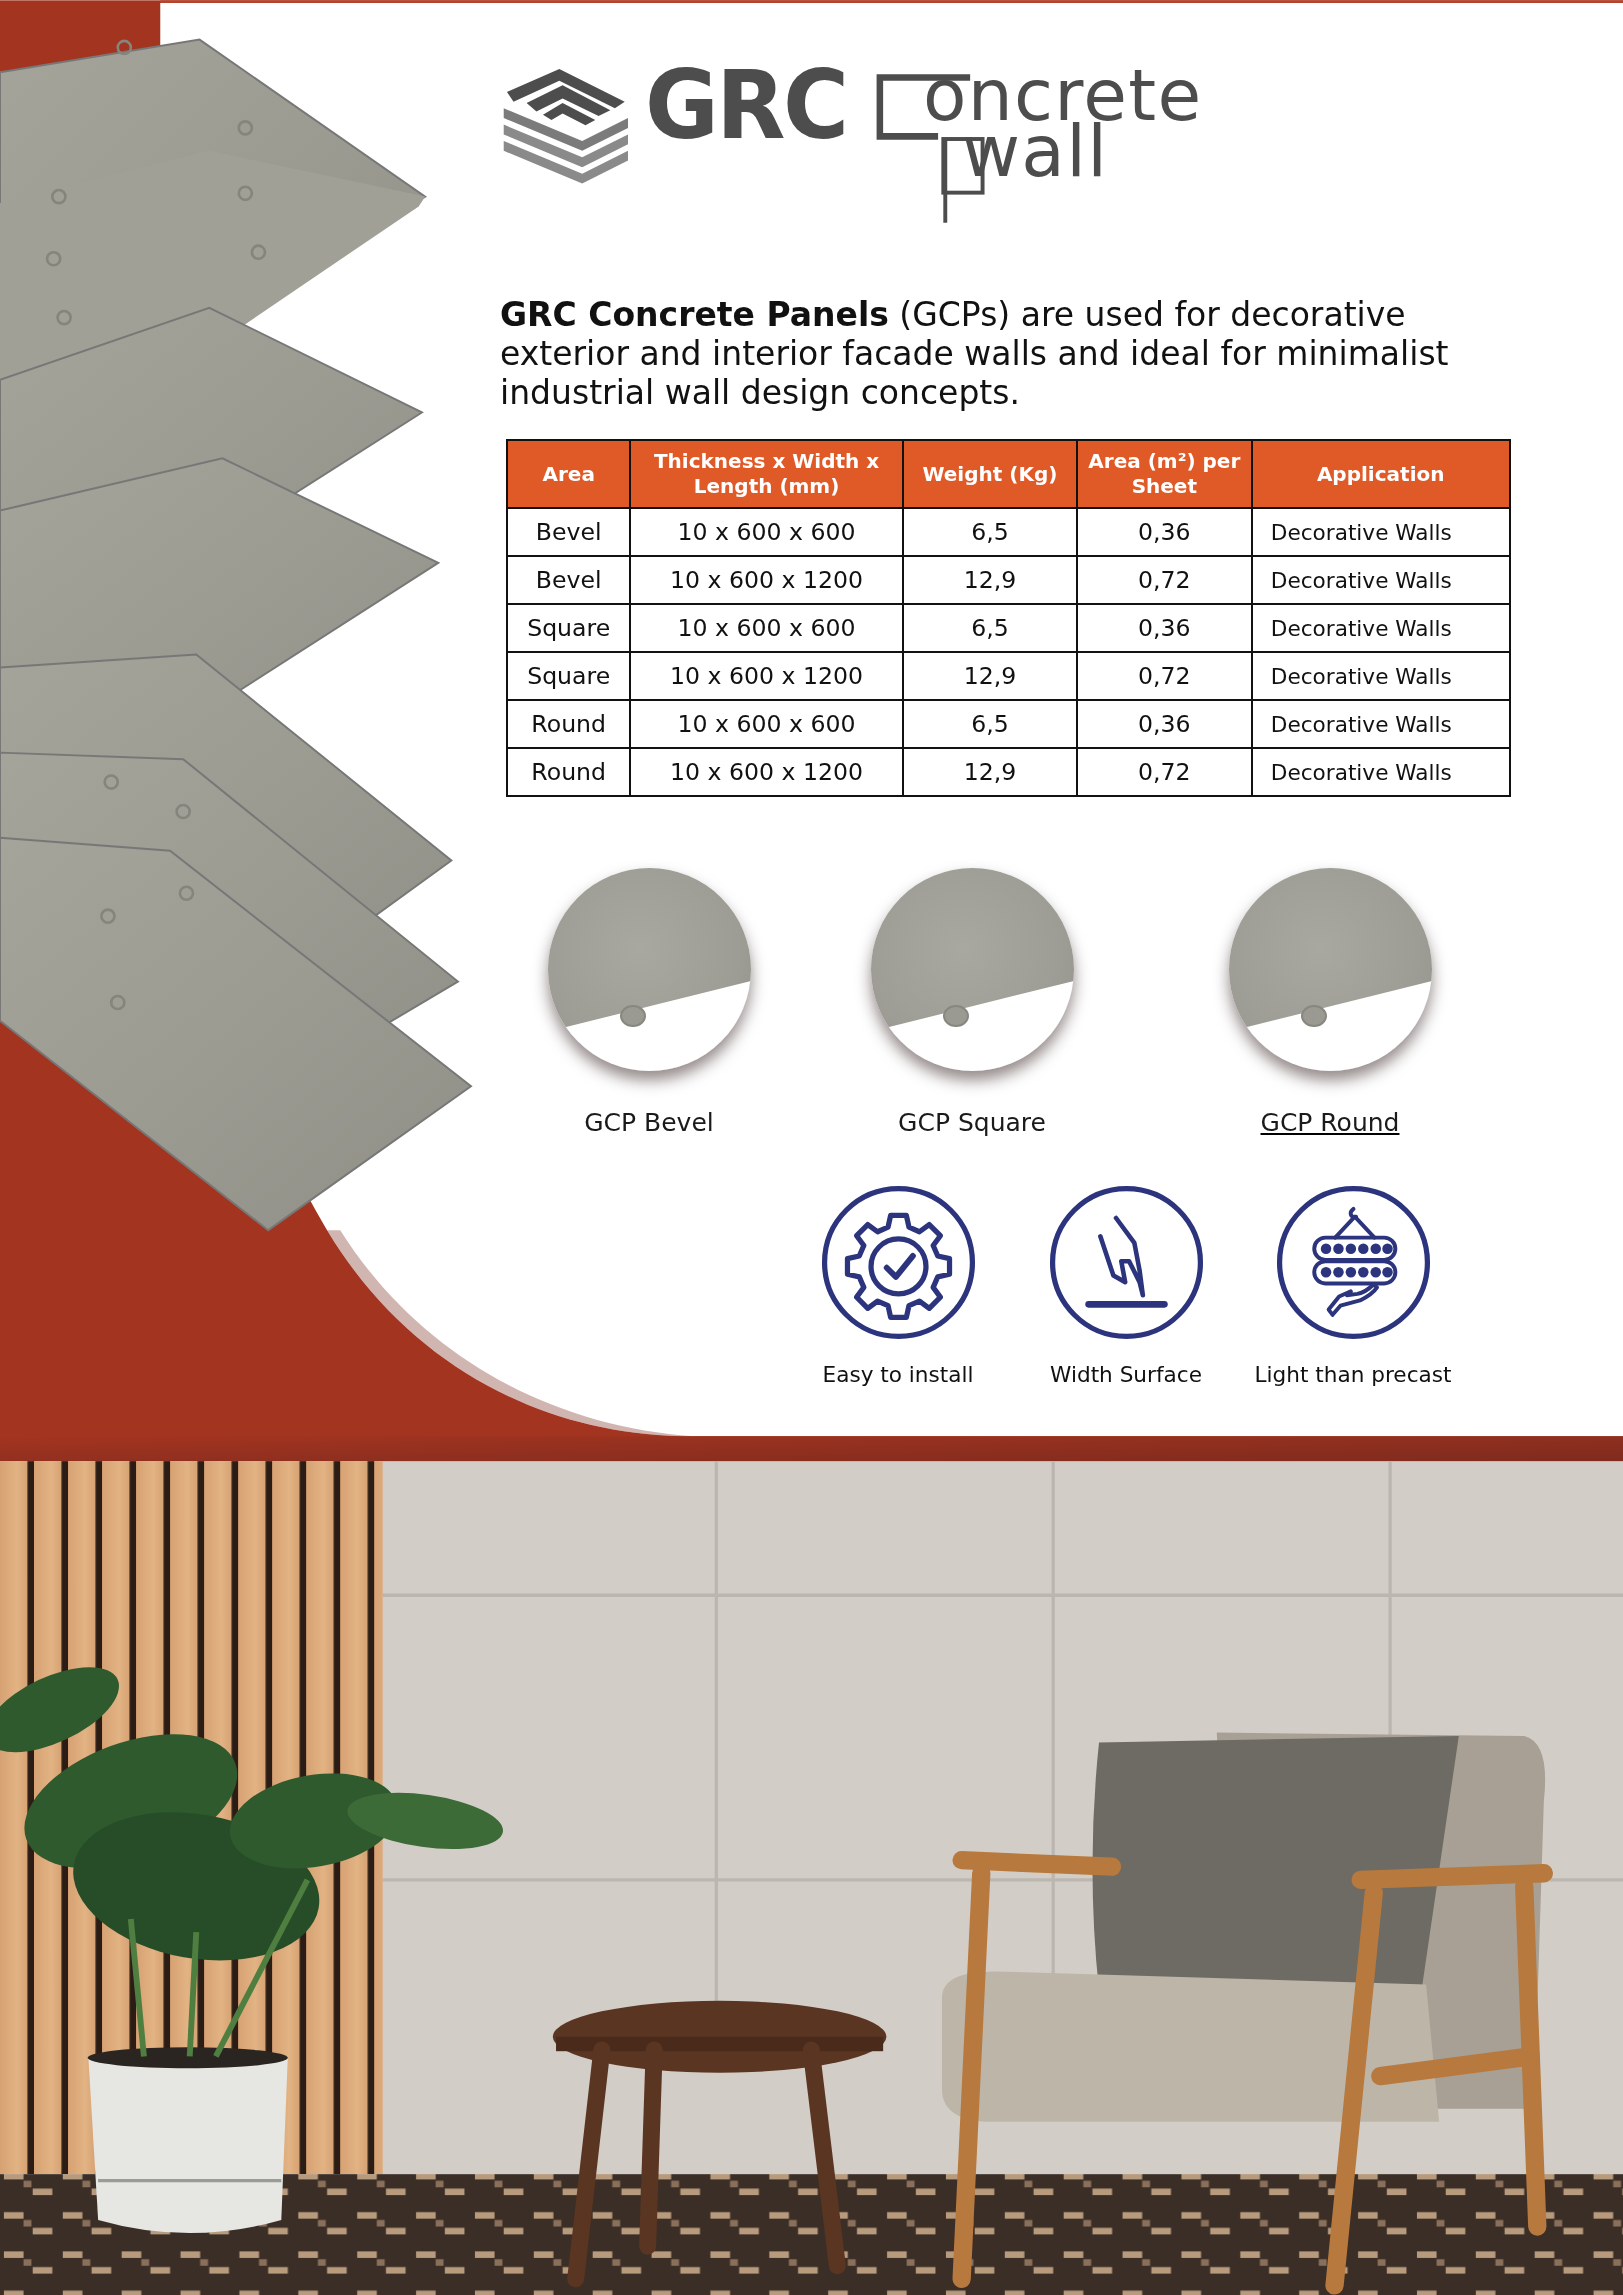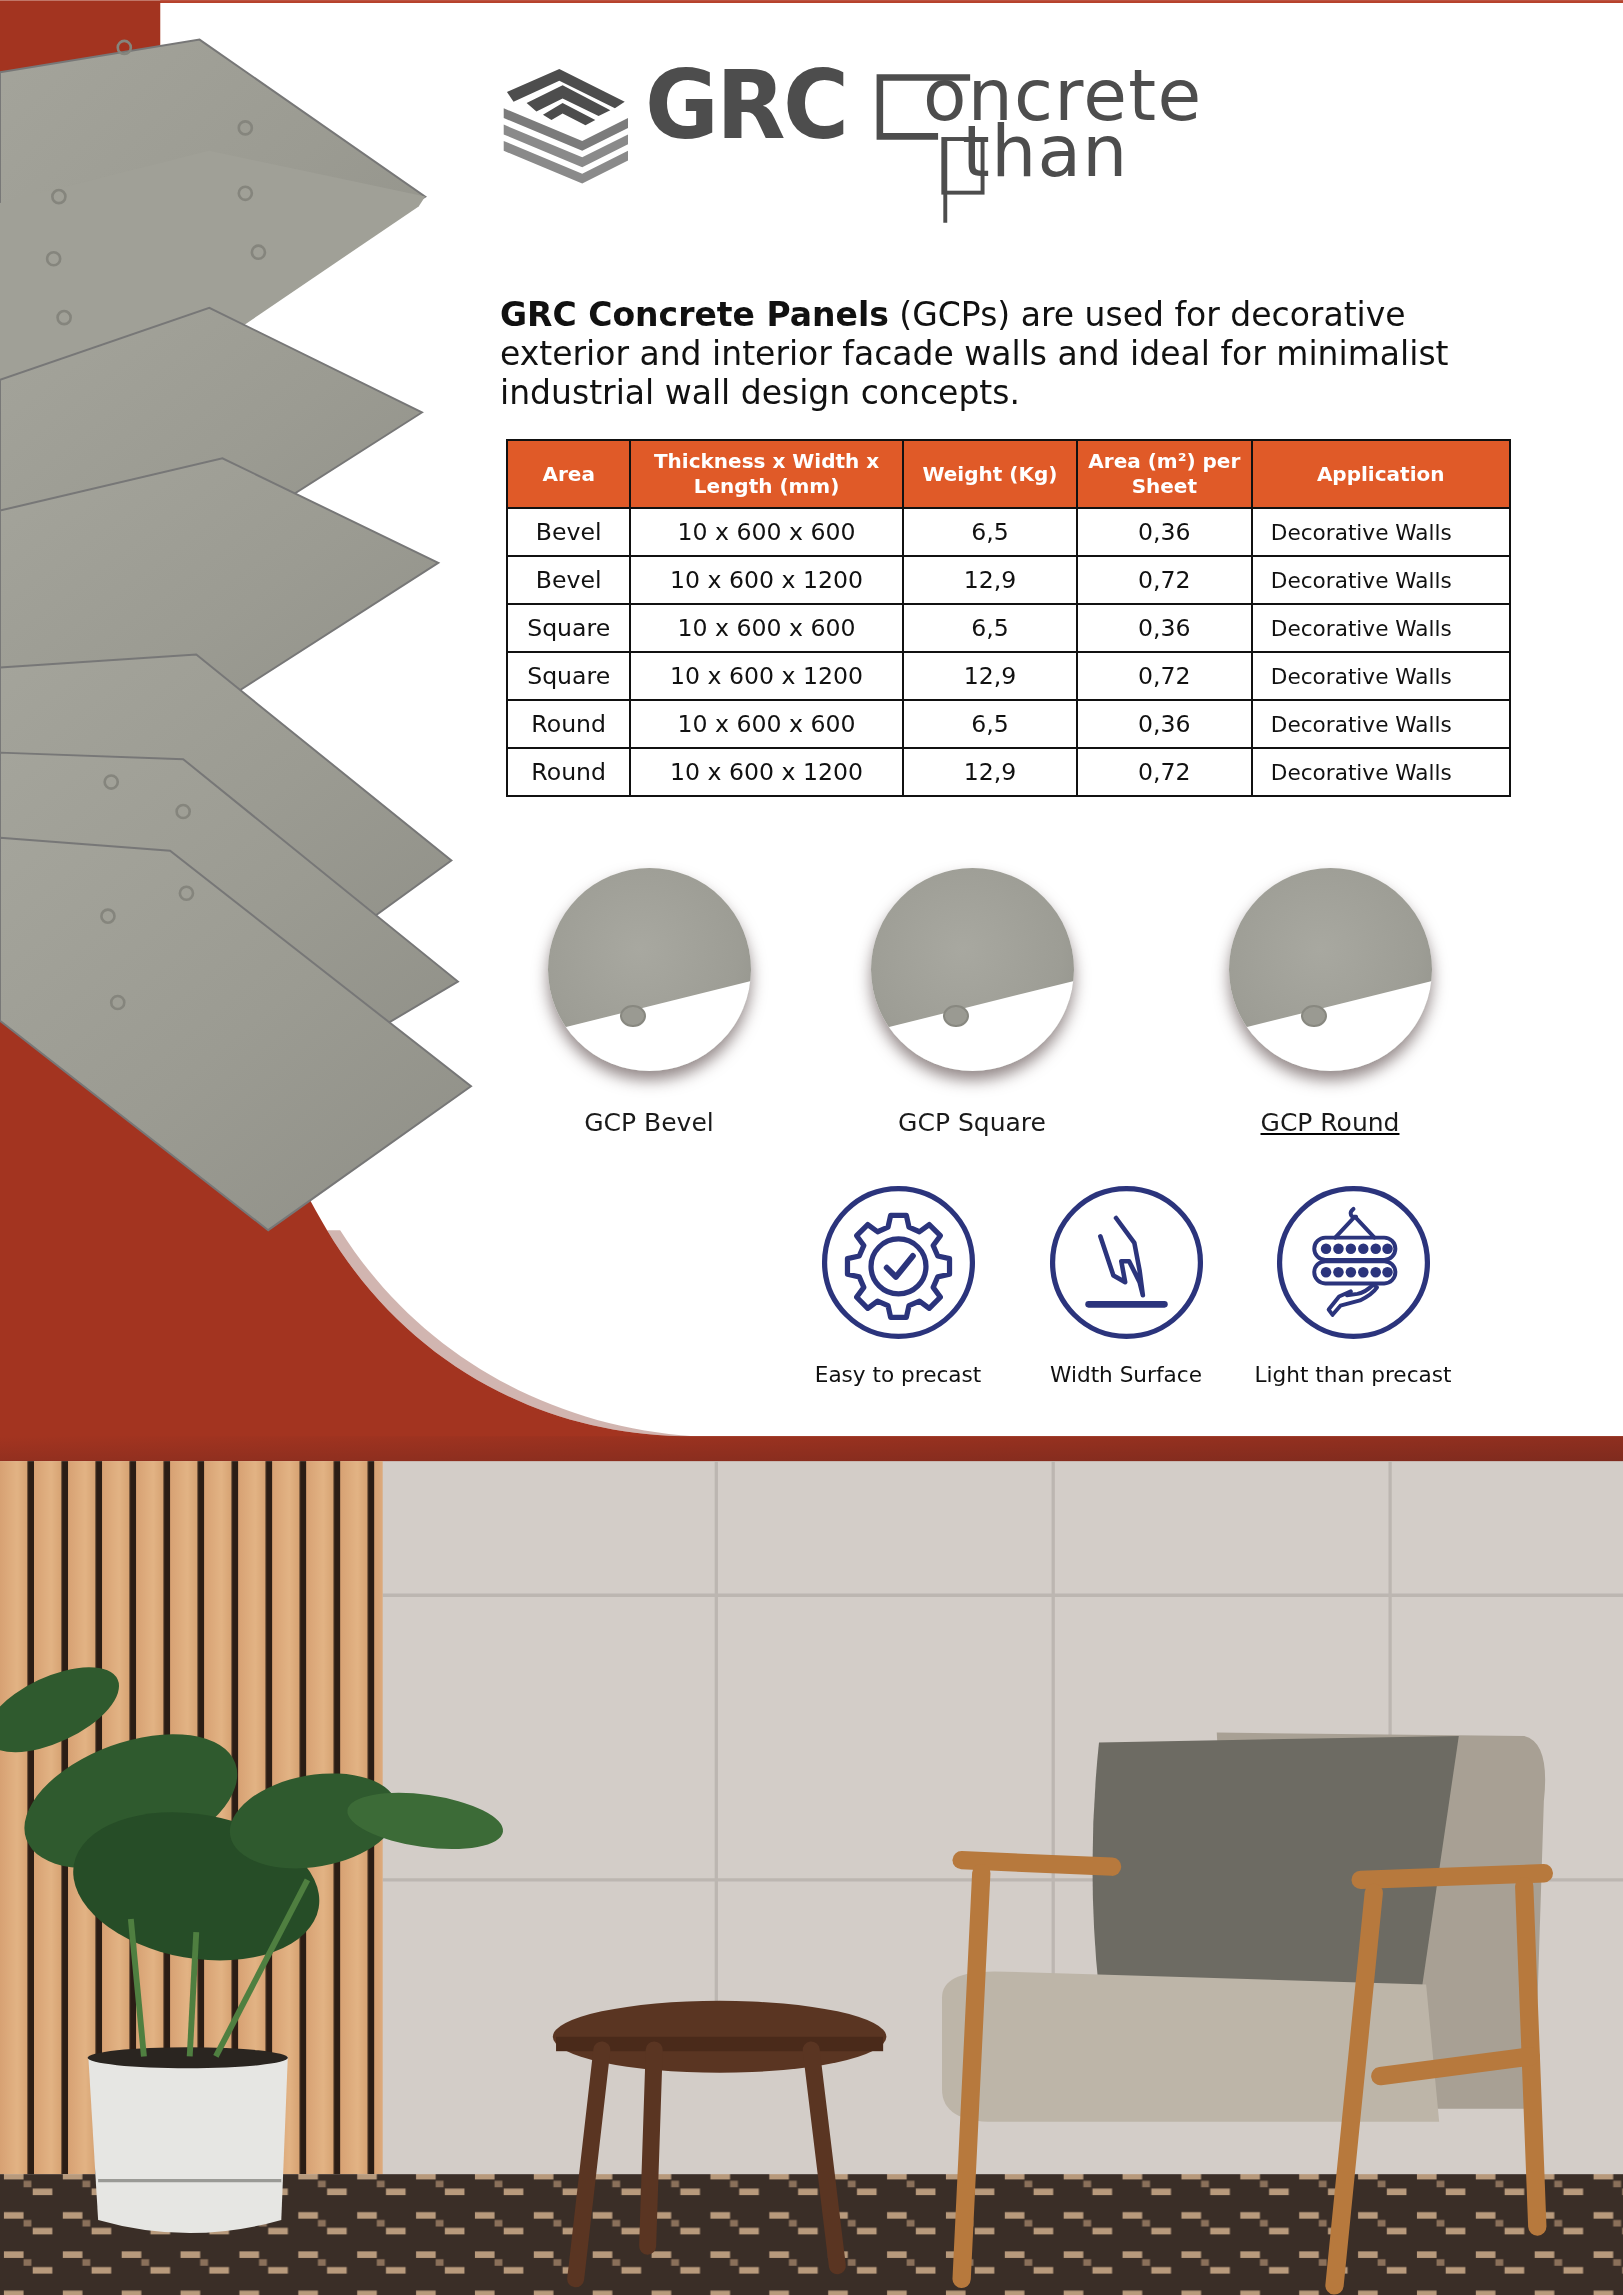--- a/index.html
+++ b/index.html
@@ -106,21 +106,21 @@
 
   <g stroke="#4d4d4d" fill="none" stroke-width="10">
     <polyline points="1483,118 1345,118 1345,208 1434,208"></polyline>
     <rect x="1442" y="212" width="60" height="82" stroke-width="6"></rect>
     <line x1="1445" y1="210" x2="1445" y2="340" stroke-width="6"></line>
   </g>
 </svg>
 
 <div class="logo-grc">GRC</div>
 <div class="logo-concrete">oncrete</div>
-<div class="logo-panel">than</div>
+<div class="logo-panel">wall</div>
 
 <p class="intro"><b>GRC Concrete Panels</b><span> (GCPs) are used for decorative exterior and interior facade walls and ideal for minimalist industrial wall design concepts.</span></p>
 
 <table class="spec">
   <thead>
     <tr>
       <th class="c1">Area</th>
       <th class="c2">Thickness x Width x Length (mm)</th>
       <th class="c3">Weight (Kg)</th>
       <th class="c4">Area (m²) per Sheet</th>
@@ -195,21 +195,21 @@
   <div class="sample-label">GCP Round</div>
 </div>
 
 <div class="feature" style="left:790px; top:1184px;">
   <svg viewBox="0 0 240 240" xmlns="http://www.w3.org/2000/svg">
     <circle cx="120" cy="120" r="113" fill="none" stroke="#2B347C" stroke-width="8"></circle>
     <path d="M108 48 L132 48 L136 66 L152 73 L167 62 L184 79 L173 94 L180 110 L198 114 L198 138 L180 142 L173 158 L184 173 L167 190 L152 179 L136 186 L132 204 L108 204 L104 186 L88 179 L73 190 L56 173 L67 158 L60 142 L42 138 L42 114 L60 110 L67 94 L56 79 L73 62 L88 73 L104 66 Z" fill="none" stroke="#2B347C" stroke-width="8" stroke-linejoin="round"></path>
     <circle cx="120" cy="126" r="42" fill="none" stroke="#2B347C" stroke-width="8"></circle>
     <polyline points="102,128 116,142 142,110" fill="none" stroke="#2B347C" stroke-width="9" stroke-linecap="round" stroke-linejoin="round"></polyline>
   </svg>
-  <div class="feature-label">Easy to precast</div>
+  <div class="feature-label">Easy to install</div>
 </div>
 
 <div class="feature" style="left:1018px; top:1184px;">
   <svg viewBox="0 0 240 240" xmlns="http://www.w3.org/2000/svg">
     <circle cx="120" cy="120" r="113" fill="none" stroke="#2B347C" stroke-width="8"></circle>
     <path d="M80 80 L100 140 L118 150 L112 118 L124 118 L140 150 L145 170 M104 52 L132 90 L140 132 L145 170" fill="none" stroke="#2B347C" stroke-width="7" stroke-linecap="round" stroke-linejoin="round"></path>
     <line x1="62" y1="184" x2="178" y2="184" stroke="#2B347C" stroke-width="10" stroke-linecap="round"></line>
   </svg>
   <div class="feature-label">Width Surface</div>
 </div>

